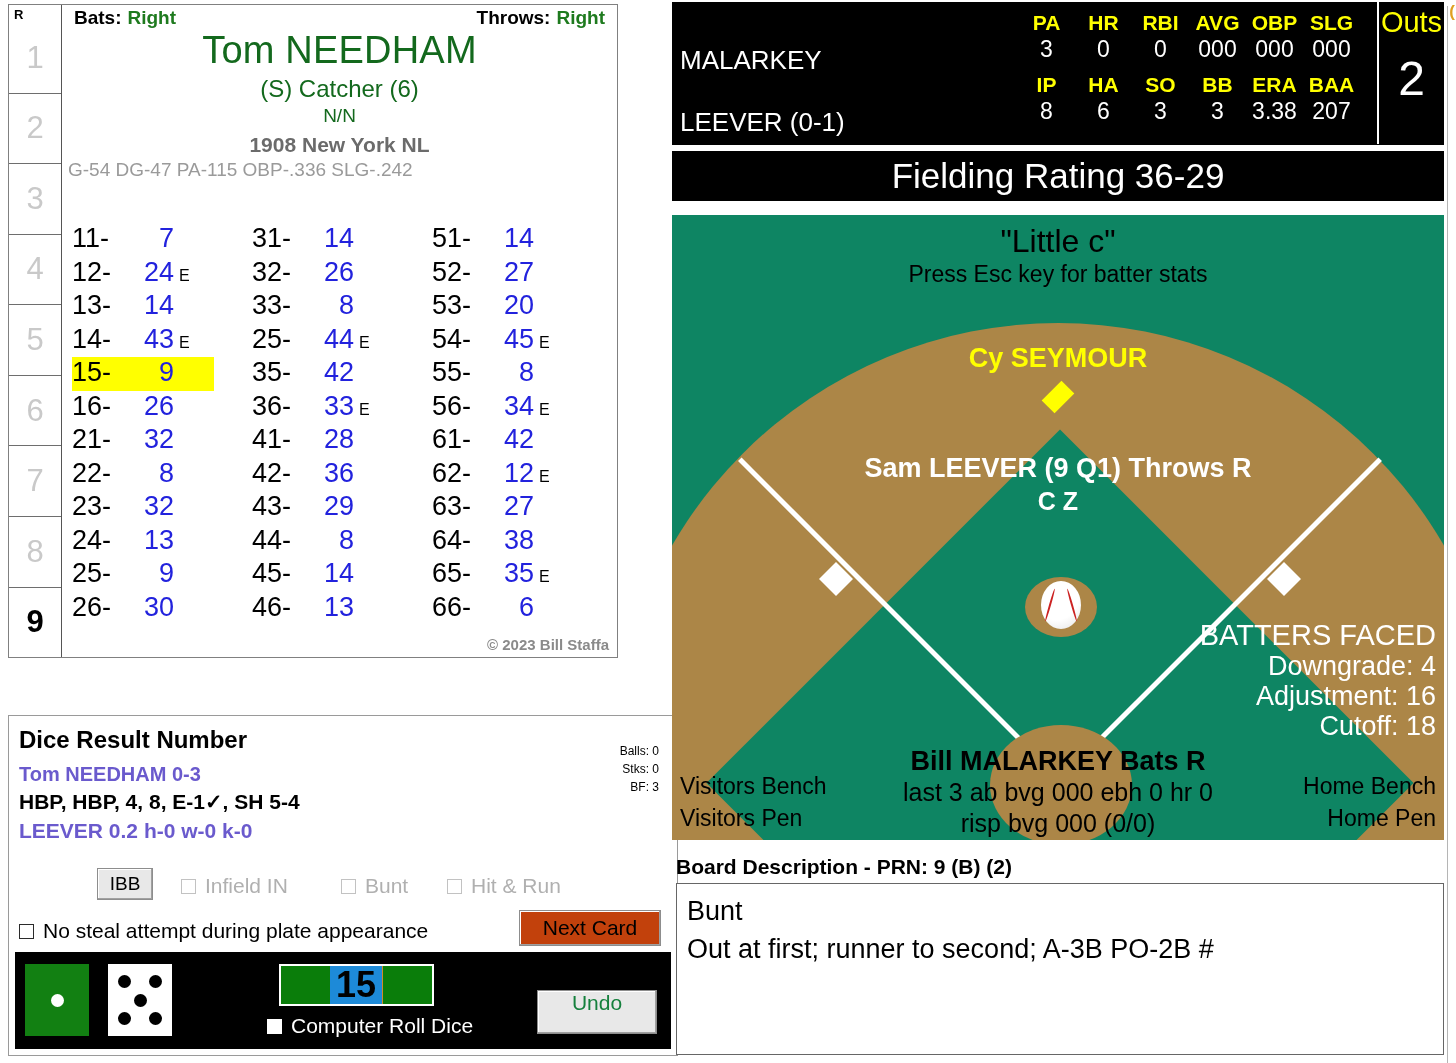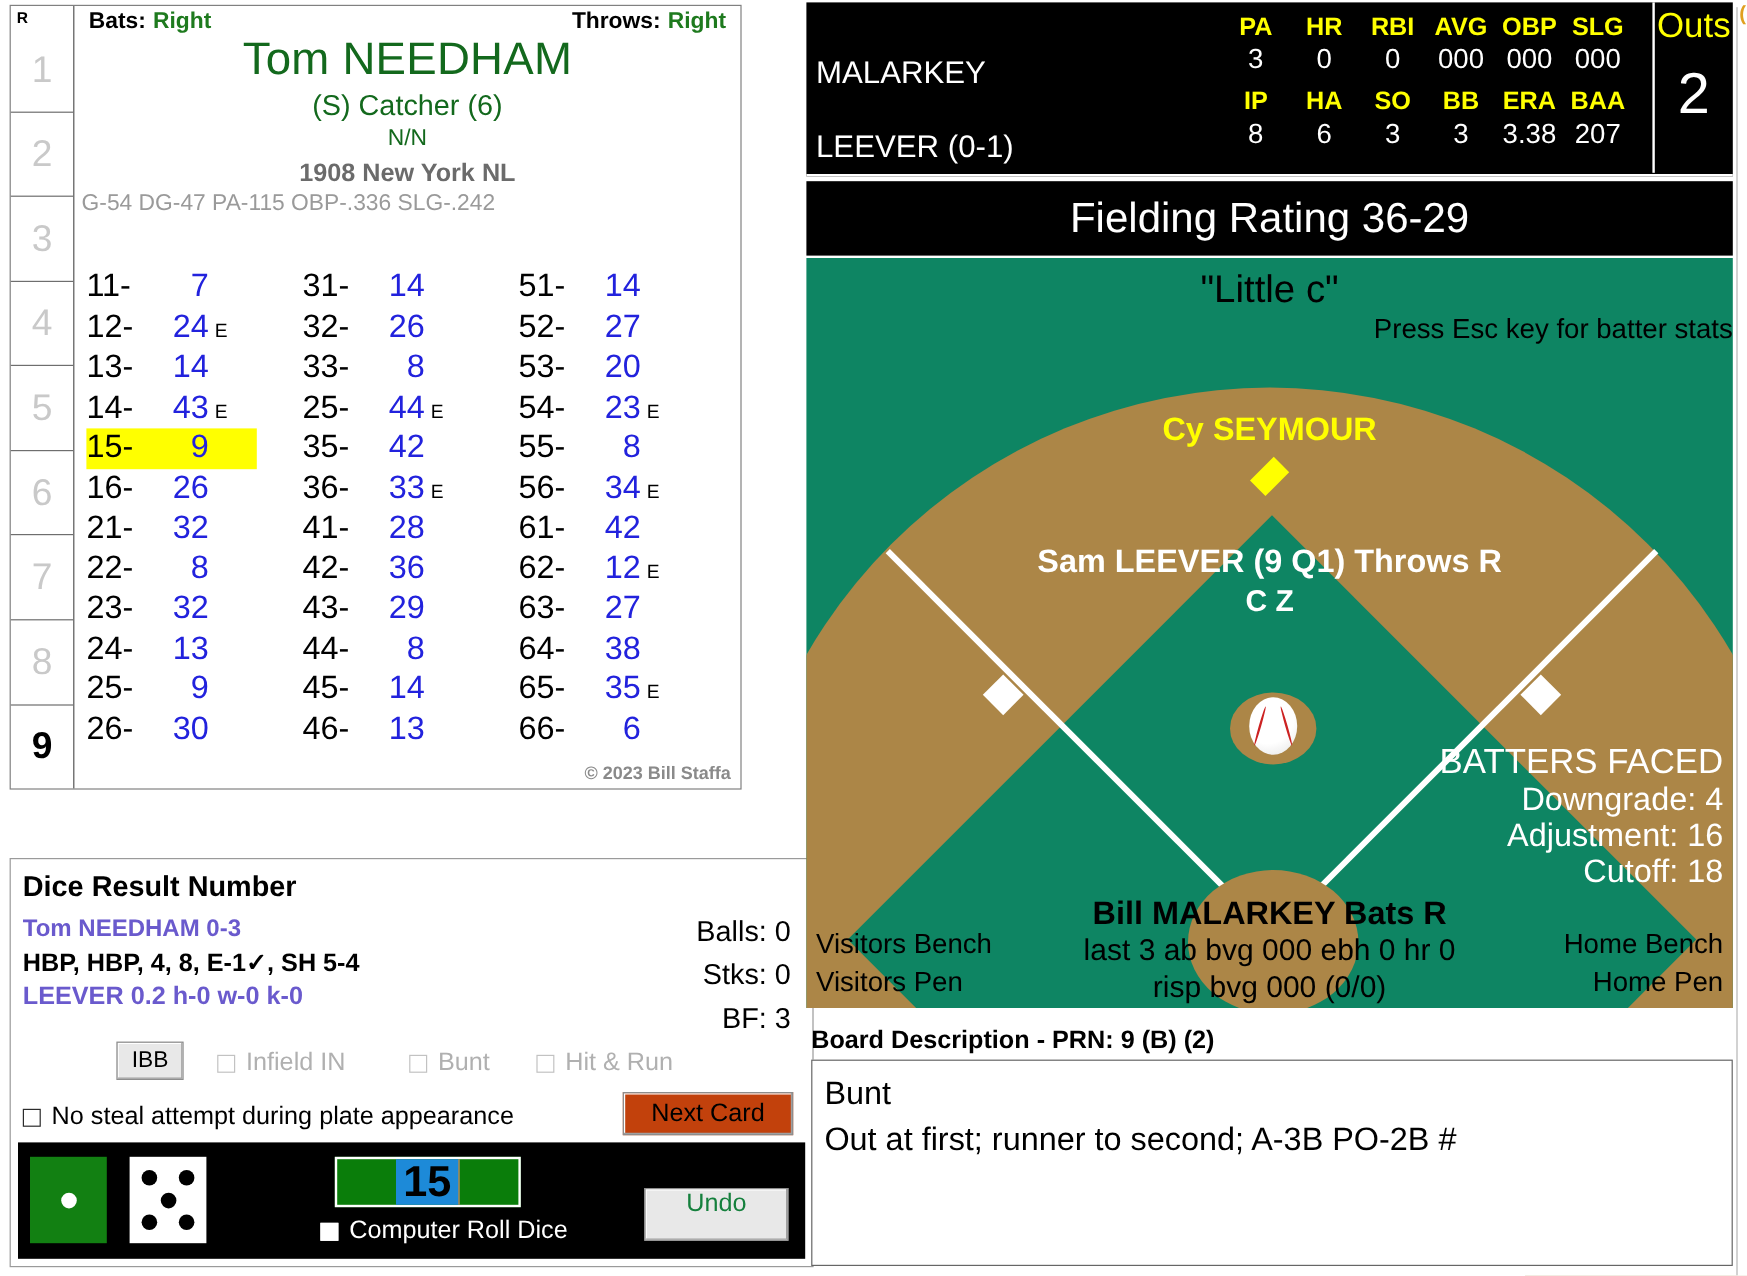--- a/index.html
+++ b/index.html
@@ -76,21 +76,21 @@
     width: 670px; height: 341px;
     border: 1px solid #9a9a9a; background: #fff;
   }
   #drn-title {
     position: absolute; left: 10px; top: 10px;
     font-size: 24px; font-weight: bold; color: #000;
   }
   #drn-line1 { position: absolute; left: 10px; top: 47px; font-size: 20px; font-weight:bold; color: #6a5acd; }
   #drn-line2 { position: absolute; left: 10px; top: 74px; font-size: 21px; font-weight: bold; color: #000; }
   #drn-line3 { position: absolute; left: 10px; top: 103px; font-size: 21px; font-weight:bold; color: #6a5acd; }
-  #count-box { position: absolute; right: 18px; top: 26px; text-align: right; font-size: 24px; color: #000; line-height: 1.52; margin-top: 17px; }
+  #count-box { position: absolute; right: 18px; top: 26px; text-align: right; font-size: 12px; color: #000; line-height: 1.52; }
 
   #ibb-button {
     position: absolute; left: 88px; top: 152px; width: 56px; height: 32px;
     background: #e8e8e8; border: 1px solid #8d8d8d;
     font-size: 19px; color: #000; display:flex; align-items:center; justify-content:center;
     box-shadow: inset -1px -1px 0 #a0a0a0, inset 1px 1px 0 #ffffff;
   }
   .cb-item { position: absolute; display: flex; align-items: center; font-size: 21px; }
   .cb-box { width: 15px; height: 15px; border: 1px solid #c2c2c2; background: #fff; margin-right: 9px; display:inline-block; }
   .cb-box.dark { border-color: #2b2b2b; }
@@ -154,21 +154,21 @@
   #sb-batter-stats { left: 346px; top: 8px; }
   #sb-pitcher-stats { left: 346px; top: 70px; }
   #outs-box {
     position: absolute; left: 705px; top: 0px; width: 67px; height: 142px;
     border-left: 2px solid #fff; text-align: center; color: #fff;
   }
   #outs-label { color: #ffff00; font-size: 29px; font-weight: normal; line-height: 34px; margin-top: 3px; }
   #outs-value { font-size: 48px; line-height: 56px; margin-top: 12px; }
 
   #fielding-bar {
-    position: absolute; left: 672px; top: 151px; width: 772px; height: 62px;
+    position: absolute; left: 672px; top: 151px; width: 772px; height: 50px;
     background: #000; color: #fff; font-size: 35px;
     display: flex; align-items: center; justify-content: center;
   }
 
   
   #field {
     position: absolute; left: 672px; top: 215px; width: 772px; height: 625px;
     background: #0e8563; overflow: hidden;
   }
   #outfield-arc {
@@ -203,21 +203,21 @@
   .base {
     position: absolute; width: 24px; height: 24px; background: #fff; transform: rotate(45deg);
   }
   #base-first { left: 600px; top: 352px; }
   #base-third { left: 152px; top: 352px; }
   #field-title {
     position: absolute; left: 0; right: 0; top: 8px; text-align: center;
     font-size: 32px; color: #000;
   }
   #field-subtitle {
-    position: absolute; left: 0; right: 0; top: 46px; text-align: right;
+    position: absolute; left: 0; right: 0; top: 46px; text-align: center;
     font-size: 23px; color: #000;
   }
   #cf-name {
     position: absolute; left: 0; right: 0; top: 128px; text-align: center;
     font-size: 27px; color: #ffff00; font-weight: bold;
   }
   #cf-marker {
     position: absolute; left: 50%; margin-left: -14px; top: 168px;
     width: 28px; height: 28px; background: #ffff00; transform: rotate(45deg) scaleX(0.65);
   }
@@ -415,21 +415,21 @@
             <div class="dice-row">
               <span class="k">52-</span>
               <span class="v">27</span>
             </div>
             <div class="dice-row">
               <span class="k">53-</span>
               <span class="v">20</span>
             </div>
             <div class="dice-row">
               <span class="k">54-</span>
-              <span class="v">23</span>
+              <span class="v">45</span>
               <span class="e">E</span>
             </div>
             <div class="dice-row">
               <span class="k">55-</span>
               <span class="v">8</span>
             </div>
             <div class="dice-row">
               <span class="k">56-</span>
               <span class="v">34</span>
               <span class="e">E</span>

